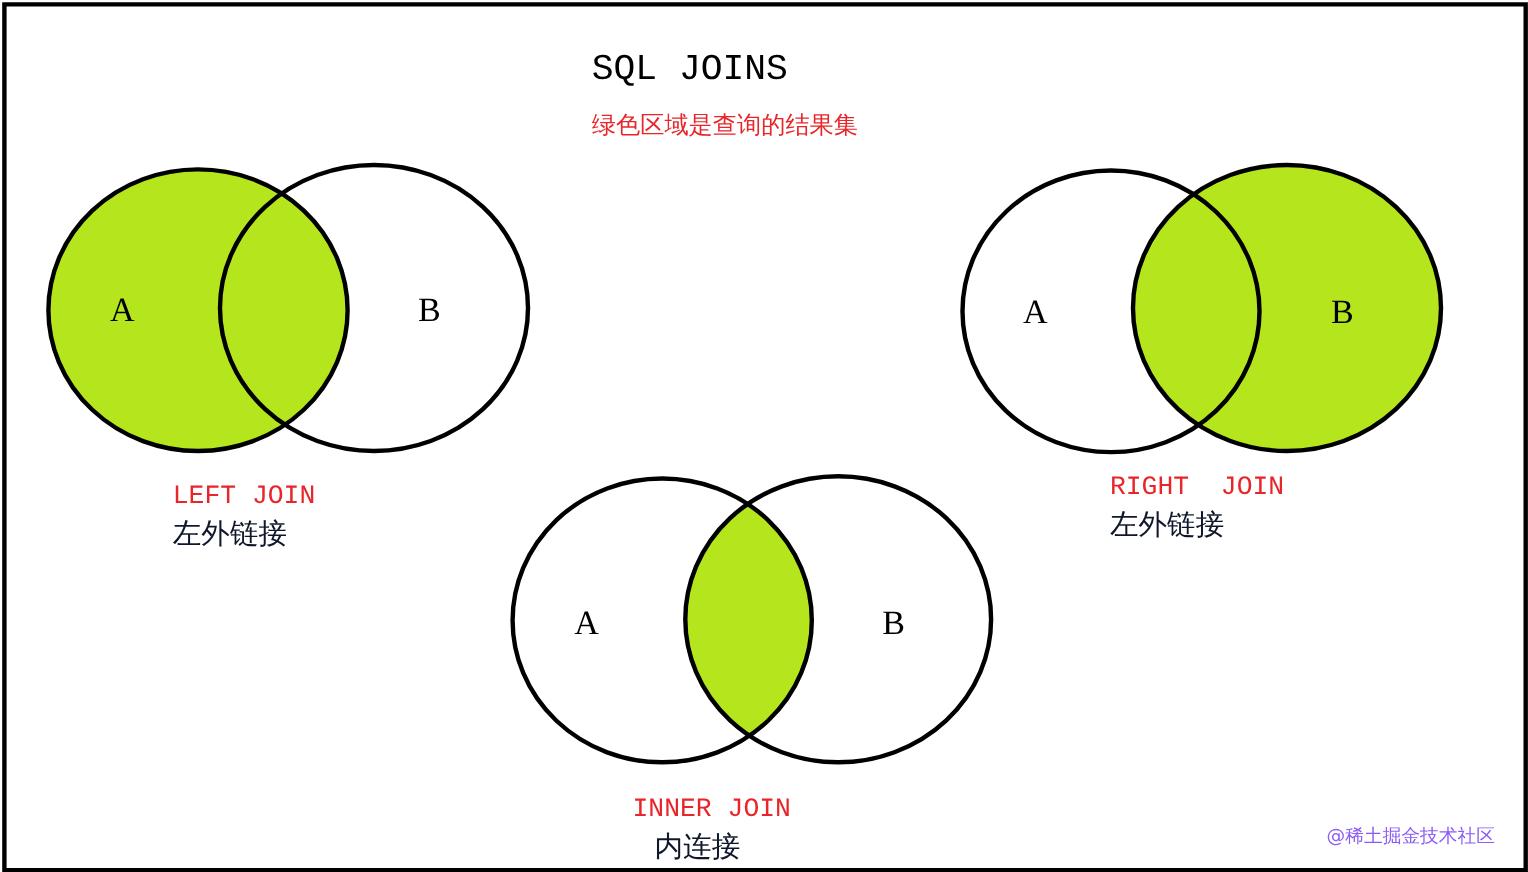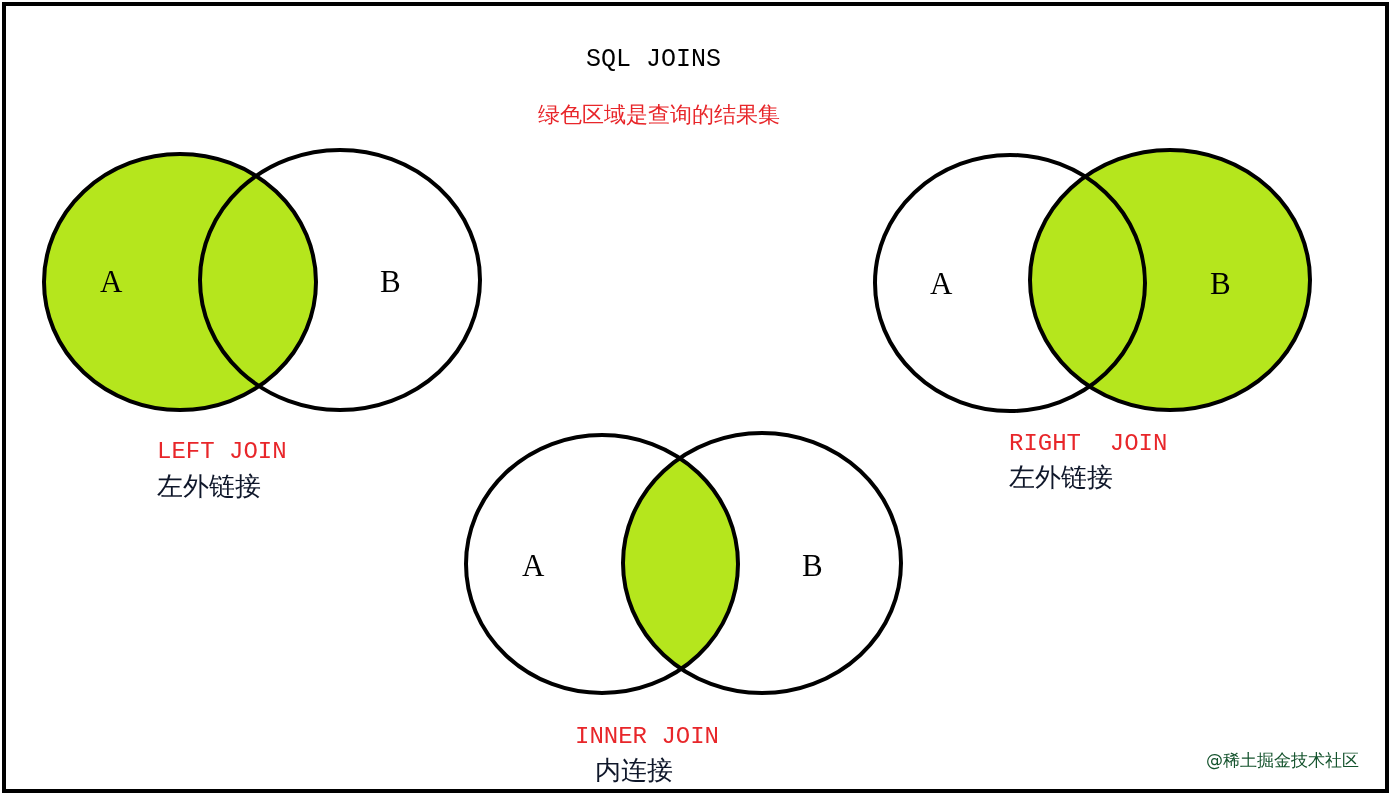--- a/index.html
+++ b/index.html
@@ -5,26 +5,26 @@
   html, body { margin: 0; padding: 0; background: #ffffff; }
   body { width: 1389px; height: 793px; position: relative; overflow: hidden; }
   .frame {
     position: absolute; left: 2px; top: 2px;
     width: 1379px; height: 783px;
     border: 4px solid #000; border-right-width: 5px; border-bottom-width: 5px;
     box-sizing: content-box; background: #fff;
   }
   svg.canvas { position: absolute; left: 0; top: 0; }
   .txt { position: absolute; white-space: pre; line-height: 1; }
-  .title { font-family: "Liberation Mono", "DejaVu Sans Mono", monospace; font-size: 25px; color: #000; letter-spacing: 0px; margin-left: 48px; }
+  .title { font-family: "Liberation Mono", "DejaVu Sans Mono", monospace; font-size: 33px; color: #000; letter-spacing: 0px; }
   .subtitle { font-family: "DejaVu Serif", "Liberation Serif", serif; font-size: 22px; color: #e8262a; }
   .label-en { font-family: "Liberation Mono", "DejaVu Sans Mono", monospace; font-size: 24px; color: #e8262a; }
   .label-cn { font-family: "DejaVu Serif", "Liberation Serif", serif; font-size: 26px; color: #0f172a; }
   .set-letter { font-family: "Liberation Serif", "DejaVu Serif", serif; font-size: 31px; color: #000; }
-  .watermark { font-family: "DejaVu Sans", "Liberation Sans", sans-serif; font-size: 17px; color: #14532d; }
+  .watermark { font-family: "DejaVu Sans", "Liberation Sans", sans-serif; font-size: 17px; color: #8b5cf6; }
 </style>
 </head>
 <body>
 
 <div class="frame"></div>
 
 <svg class="canvas" width="1389" height="793" viewBox="0 0 1389 793">
   <defs>
     <clipPath id="clipLeftA">
         <ellipse cx="180" cy="282" rx="136" ry="128"></ellipse>

